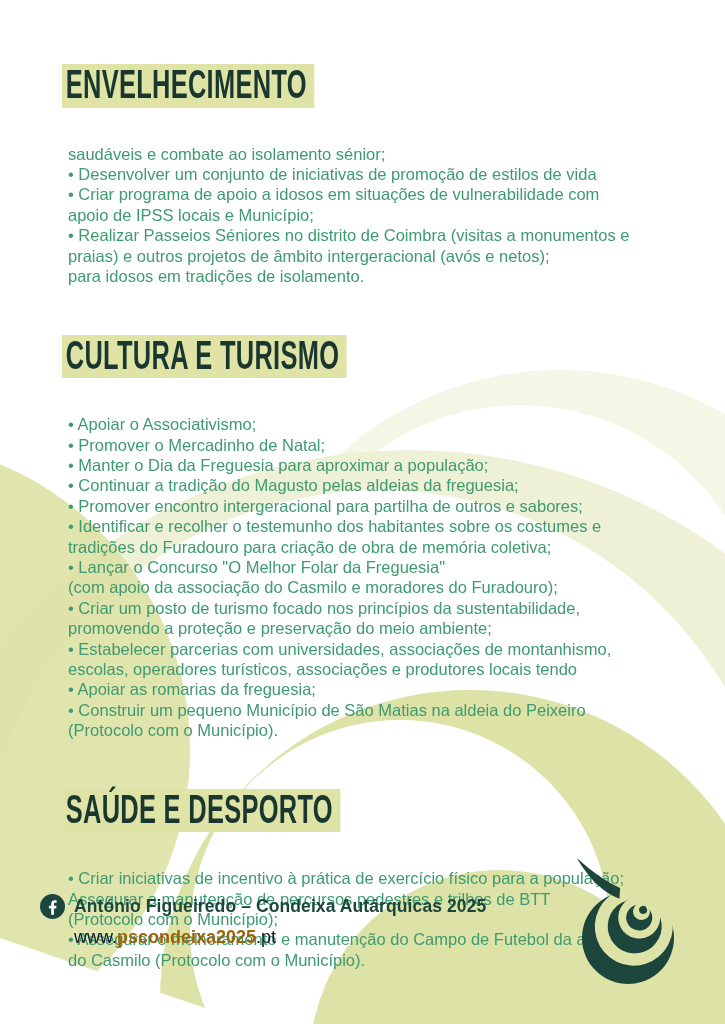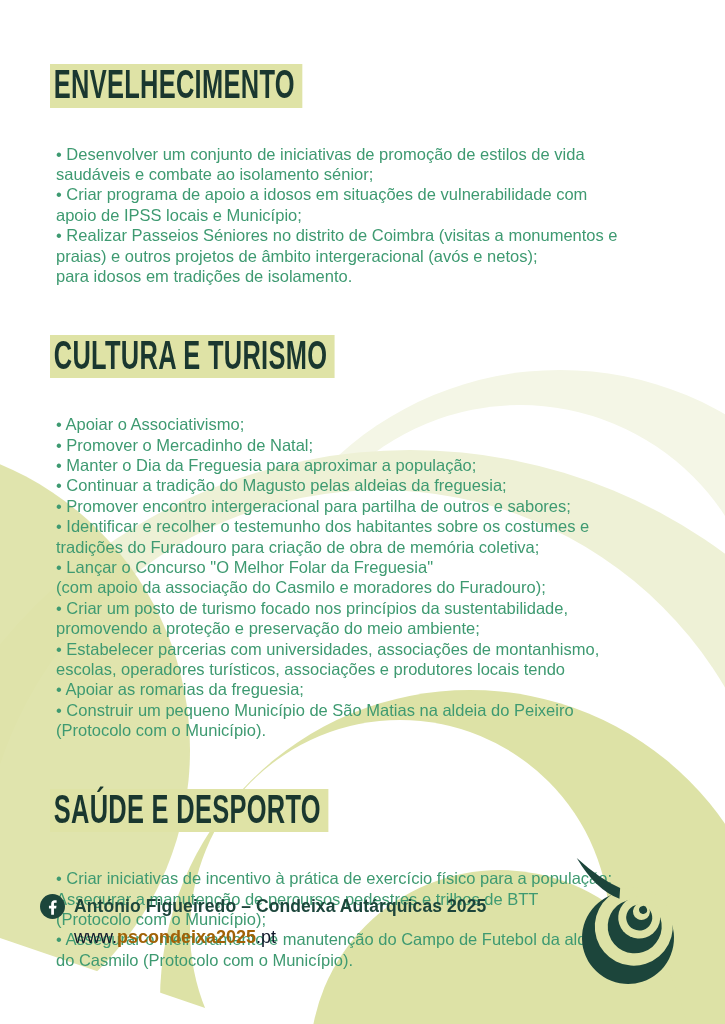--- a/index.html
+++ b/index.html
@@ -5,21 +5,21 @@
   html,body{margin:0;padding:0;}
   .page{
     position:relative;
     width:725px;height:1024px;
     background:#ffffff;
     overflow:hidden;
     font-family:"Liberation Sans", sans-serif;
   }
   .bg{position:absolute;left:0;top:0;z-index:0;}
   .content{
-    position:absolute;left:56px;top:30px;width:600px;z-index:1;
+    position:absolute;left:68px;top:30px;width:600px;z-index:1;
   }
   .sec{margin:0 0 13px 0;}
   .sec + .sec{margin-top:14px;}
   .sec-title{
     display:inline-block;
     background:#dfe3a6;
     color:#1a372f;
     font-size:41px;
     font-weight:700;
     line-height:0.82;
@@ -64,22 +64,22 @@
     <circle cx="400" cy="930" r="210" fill="#ffffff"></circle>
     <circle cx="500" cy="1060" r="190" fill="#dde2a6"></circle>
     <circle cx="-120" cy="750" r="310" fill="#dde2a6" opacity="0.92"></circle>
     <polygon points="0,938 252,1024 0,1024" fill="#ffffff"></polygon>
   </svg>
 
   <div class="content">
     <section class="sec">
       <h2 class="sec-title">ENVELHECIMENTO</h2>
       <div class="sec-body">
+          <div class="line">saudáveis e combate ao isolamento sénior;</div>
           <div class="line">• Desenvolver um conjunto de iniciativas de promoção de estilos de vida</div>
-          <div class="line">saudáveis e combate ao isolamento sénior;</div>
           <div class="line">• Criar programa de apoio a idosos em situações de vulnerabilidade com</div>
           <div class="line">apoio de IPSS locais e Município;</div>
           <div class="line">• Realizar Passeios Séniores no distrito de Coimbra (visitas a monumentos e</div>
           <div class="line">praias) e outros projetos de âmbito intergeracional (avós e netos);</div>
           <div class="line">para idosos em tradições de isolamento.</div>
         </div>
     </section>
 
     <section class="sec">
       <h2 class="sec-title">CULTURA E TURISMO</h2>

